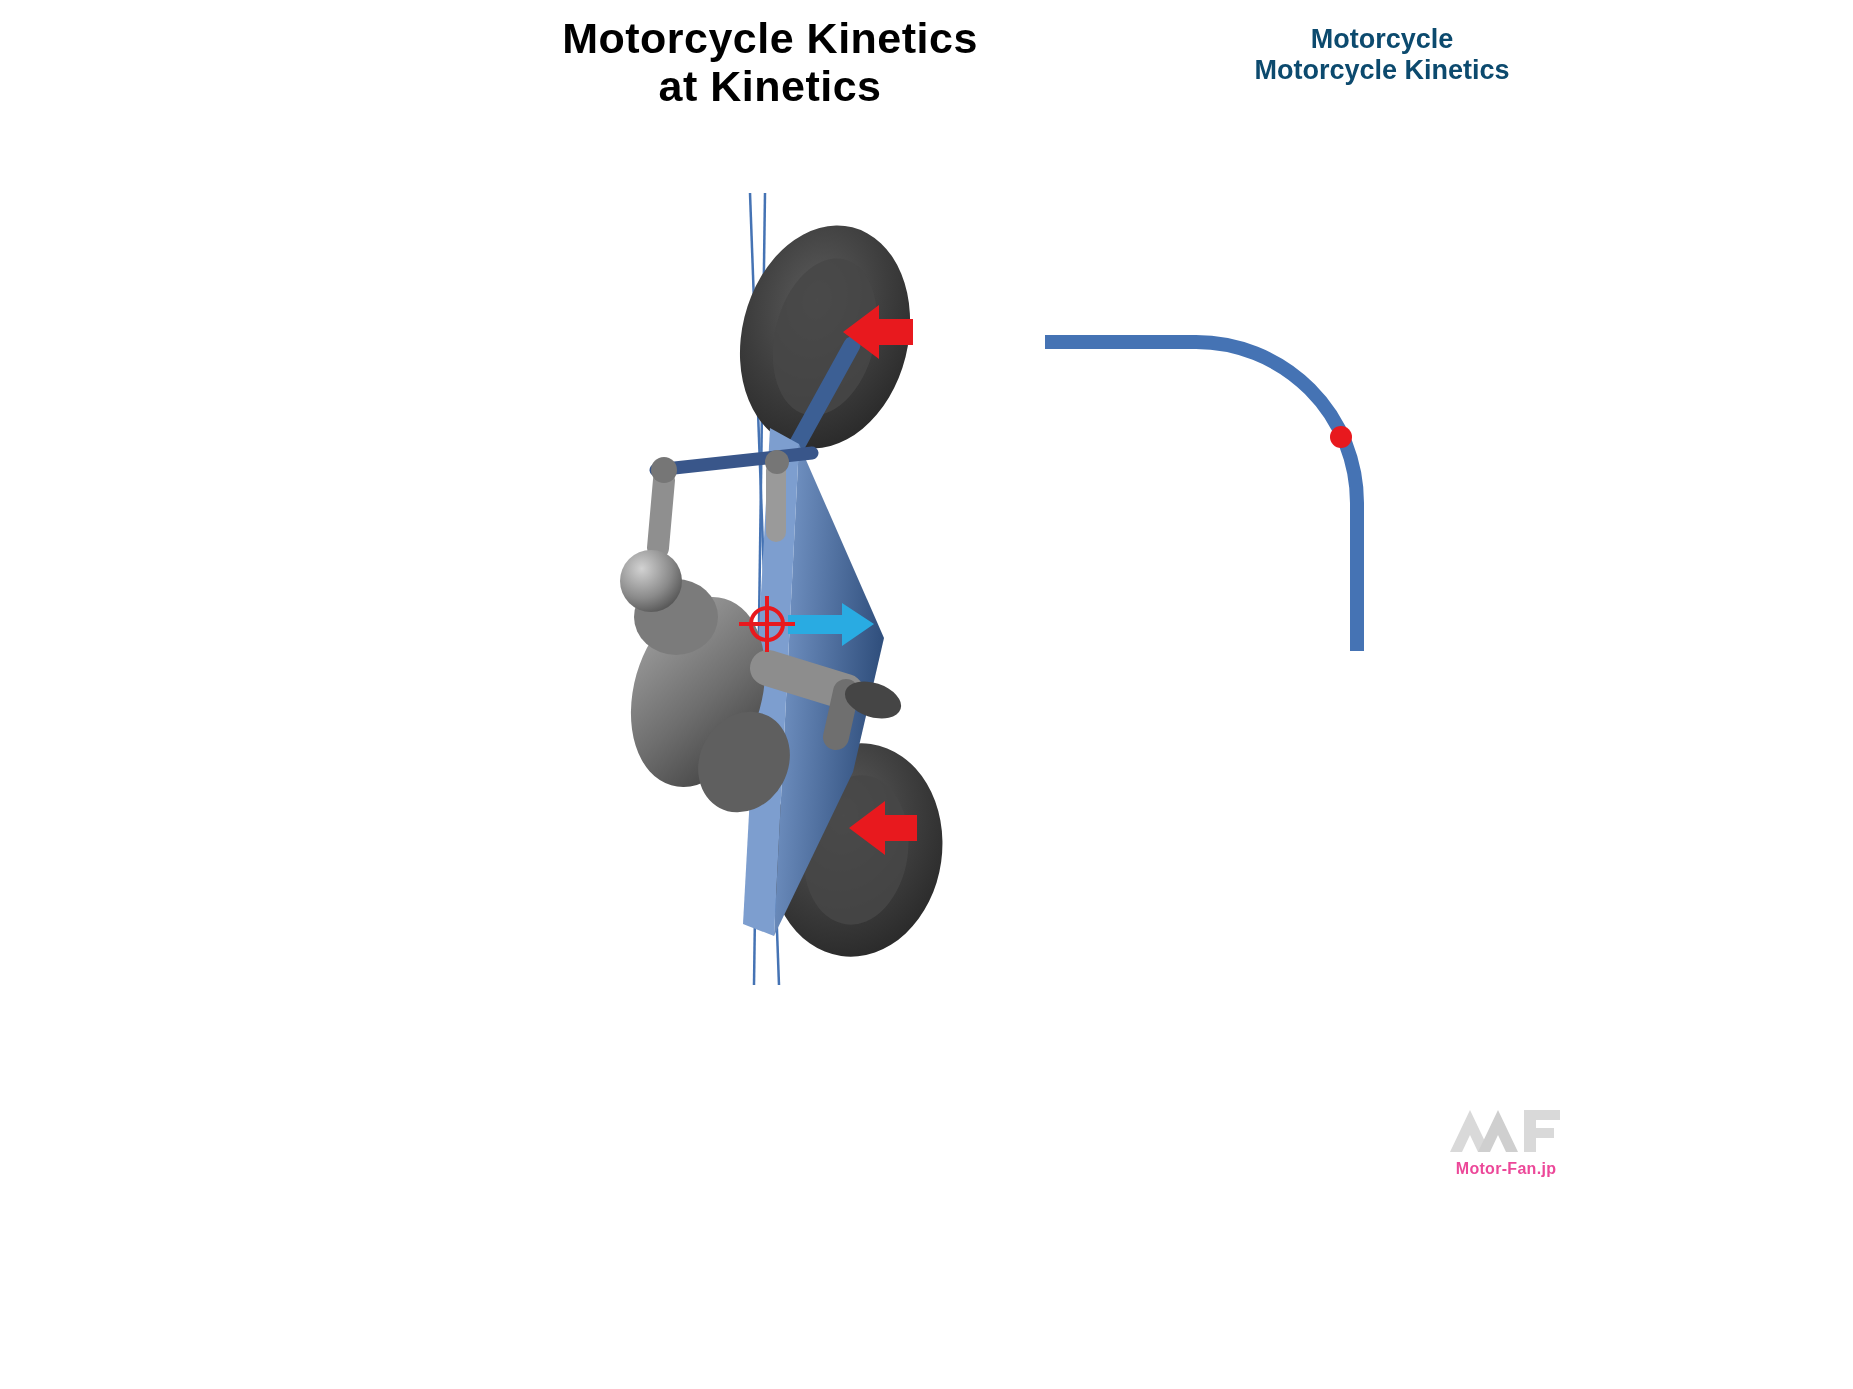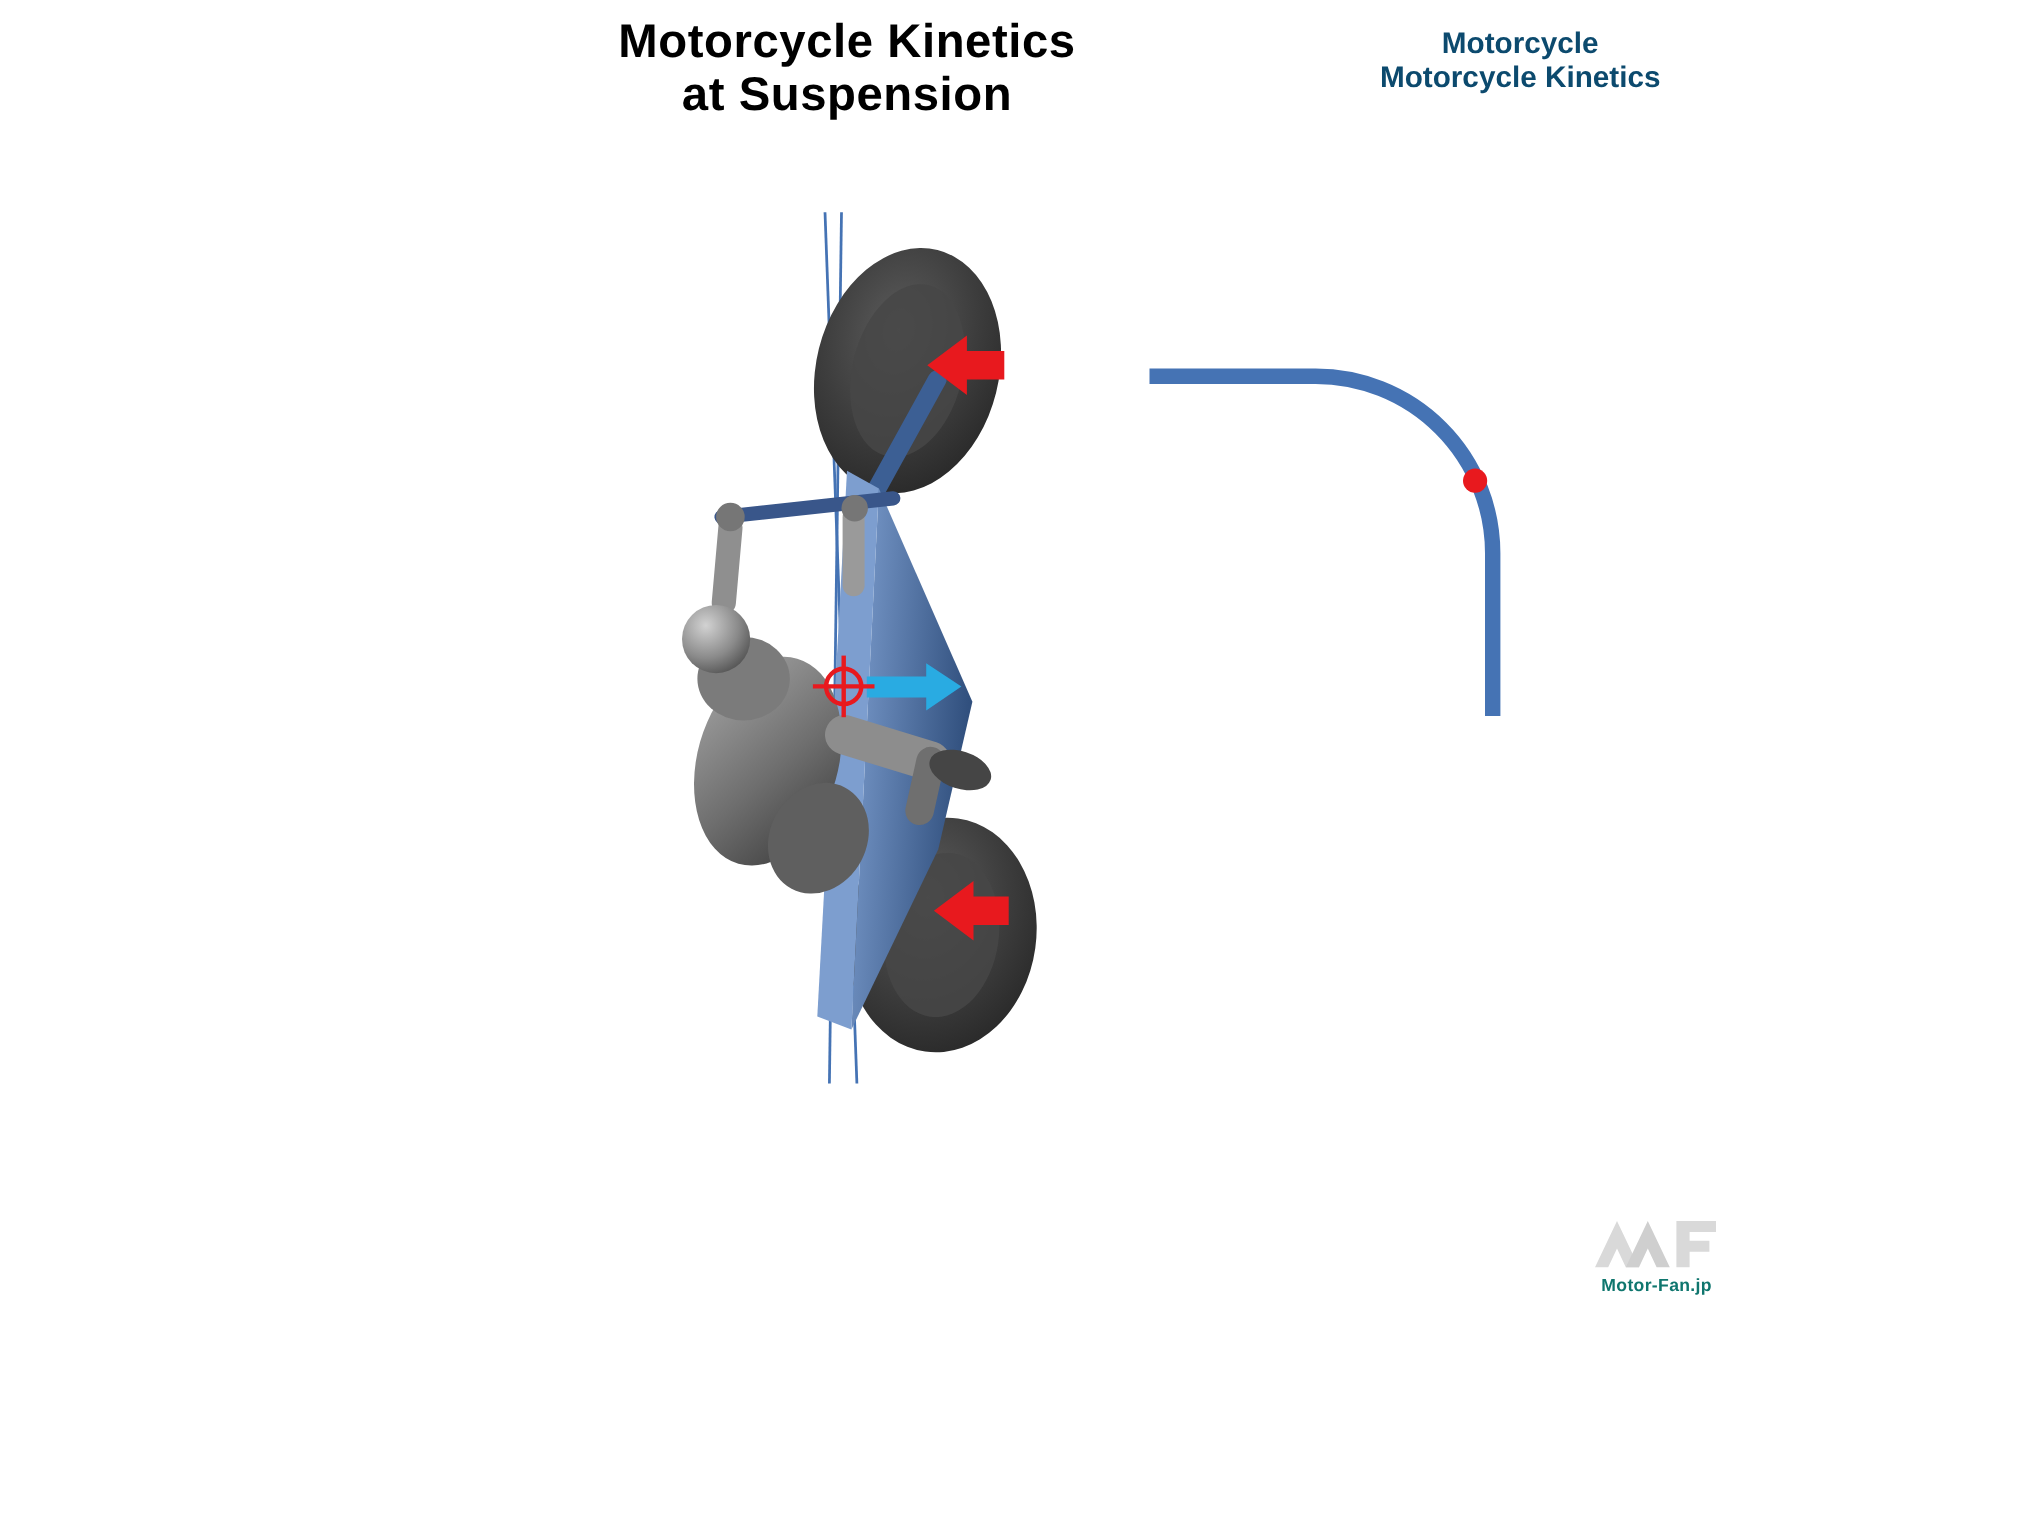--- a/index.html
+++ b/index.html
@@ -35,32 +35,32 @@
   .fork{stroke:#3c5f94;stroke-width:17;stroke-linecap:round;fill:none;}
   .handlebar{stroke:#39568a;stroke-width:13;stroke-linecap:round;fill:none;}
   .frame-strip{fill:var(--frame-blue-light);}
   .frame-face{fill:url(#frameGrad);}
 
   .watermark{
     position:absolute;left:1446px;top:1108px;width:120px;
     text-align:center;
   }
   .watermark-text{
-    margin-top:2px;font-size:16px;color:#0f766e;font-weight:bold;
+    margin-top:2px;font-size:16px;color:#ec4899;font-weight:bold;
     letter-spacing:.3px;
   }
 </style>
 </head>
 <body>
 
 <div class="canvas">
 
   <div class="main-title">
     <div>Motorcycle Kinetics</div>
-    <div>at Suspension</div>
+    <div>at Kinetics</div>
   </div>
 
   <div class="side-title">
     <div>Motorcycle</div>
     <div>Motorcycle Kinetics</div>
   </div>
 
   <svg class="diagram-svg" viewBox="0 0 1853 1389">
     <defs>
       <radialGradient id="wheelGrad" cx="40%" cy="35%" r="75%">

